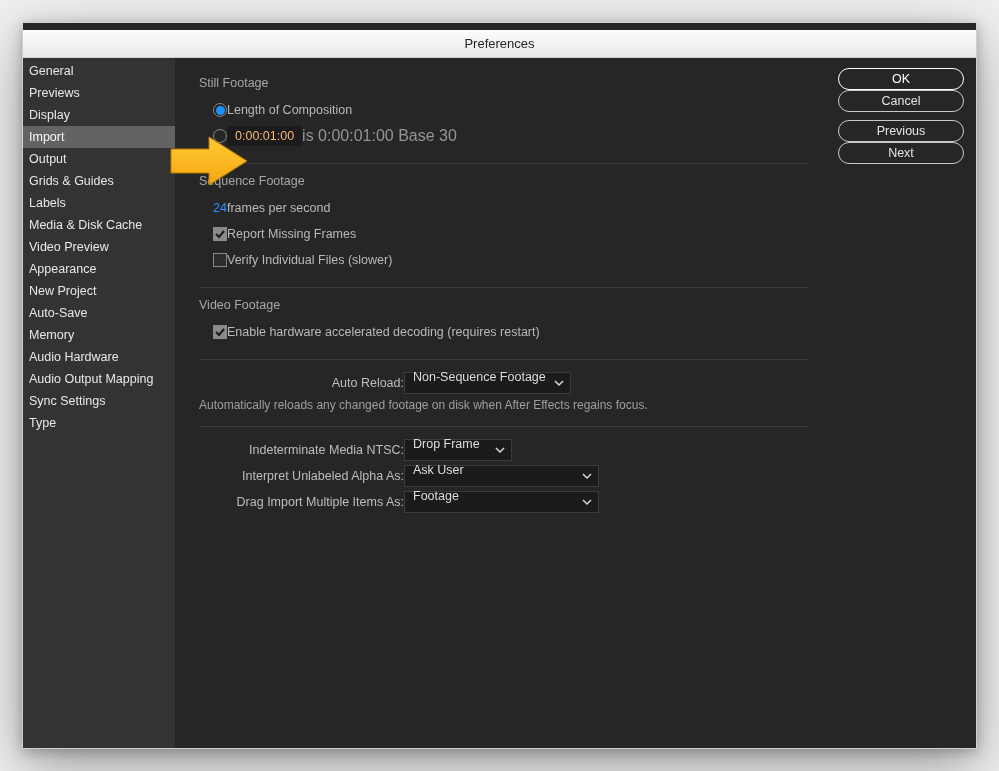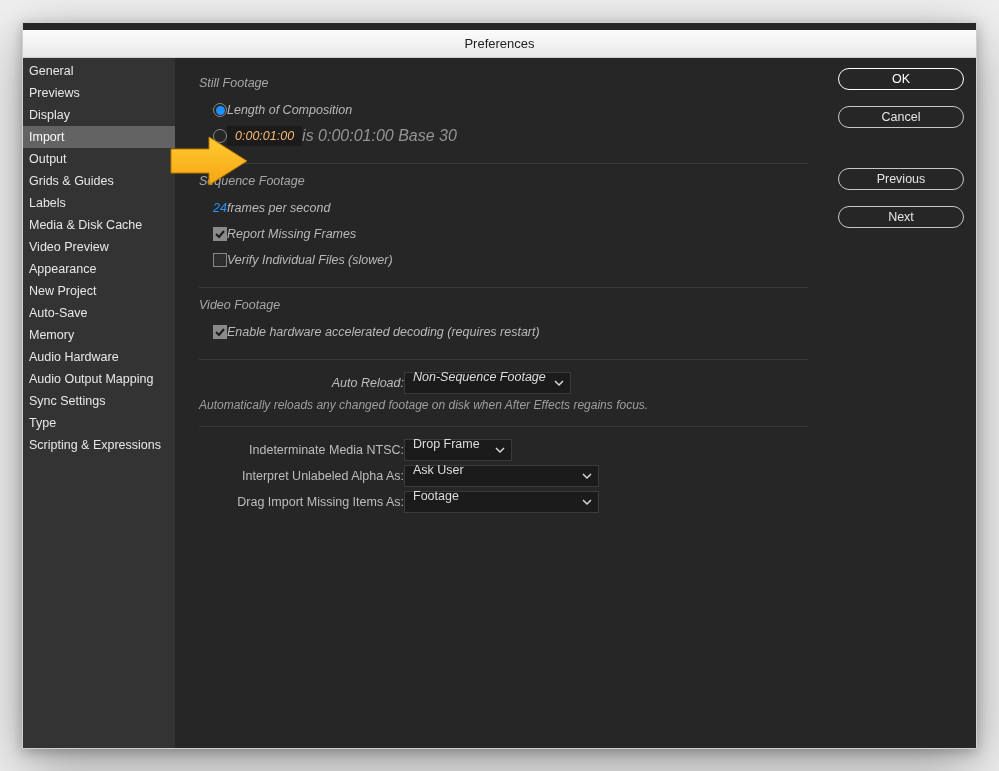--- a/index.html
+++ b/index.html
@@ -68,21 +68,20 @@
     padding: 18px 18px 18px 24px;
     color: #b9b9b9;
     overflow-y: auto;
   }
   .section {
     margin-bottom: 10px;
   }
   .section.boxed {
     border-bottom: 1px solid #3a3a3a;
     padding-bottom: 14px;
-    font-style: italic;
   }
   .section-head {
     color: #a7a7a7;
     font-size: 12.5px;
     margin-bottom: 7px;
   }
   .indent { padding-left: 14px; }
   .row {
     display: flex;
     align-items: center;
@@ -157,21 +156,21 @@
   .select.w-160{min-width:160px;}
   .select.w-200{min-width:195px;}
   .select.w-115{min-width:108px;}
 
   
   .dlg-buttons {
     flex: 0 0 150px;
     padding: 10px 12px;
     display:flex;
     flex-direction:column;
-    gap:16px;
+    gap:0;
   }
   .dlg-buttons .gap { height: 8px; }
   .btn {
     height: 22px;
     border: 1.5px solid #c8c8c8;
     border-radius: 11px;
     background: transparent;
     color:#e4e4e4;
     font-size:12.5px;
     display:flex; align-items:center; justify-content:center;
@@ -207,21 +206,20 @@
         <div class="side-item">Media &amp; Disk Cache</div>
         <div class="side-item">Video Preview</div>
         <div class="side-item">Appearance</div>
         <div class="side-item">New Project</div>
         <div class="side-item">Auto-Save</div>
         <div class="side-item">Memory</div>
         <div class="side-item">Audio Hardware</div>
         <div class="side-item">Audio Output Mapping</div>
         <div class="side-item">Sync Settings</div>
         <div class="side-item">Type</div>
-        <div class="side-item">Scripting &amp; Expressions</div>
       </div>
 
     <svg class="arrow" viewBox="0 0 90 60">
       <defs>
         <linearGradient id="g" x1="0" y1="0" x2="0" y2="1">
           <stop offset="0" stop-color="#ffcc33"></stop>
           <stop offset="1" stop-color="#f6a512"></stop>
         </linearGradient>
       </defs>
       <polygon points="8,16 46,16 46,4 84,28 46,52 46,40 8,40" fill="url(#g)" stroke="#b97900" stroke-width="1"></polygon>
@@ -308,21 +306,21 @@
         <div class="row">
           <span class="label-right">Interpret Unlabeled Alpha As:</span>
           <span class="select w-200">
             <span>Ask User</span>
             <svg class="chev" viewBox="0 0 10 10">
                 <polyline points="1,3 5,7 9,3" fill="none" stroke="currentColor" stroke-width="1.5"></polyline>
               </svg>
           </span>
         </div>
         <div class="row">
-          <span class="label-right">Drag Import Missing Items As:</span>
+          <span class="label-right">Drag Import Multiple Items As:</span>
           <span class="select w-200">
             <span>Footage</span>
             <svg class="chev" viewBox="0 0 10 10">
                 <polyline points="1,3 5,7 9,3" fill="none" stroke="currentColor" stroke-width="1.5"></polyline>
               </svg>
           </span>
         </div>
       </div>
     </div>
 

